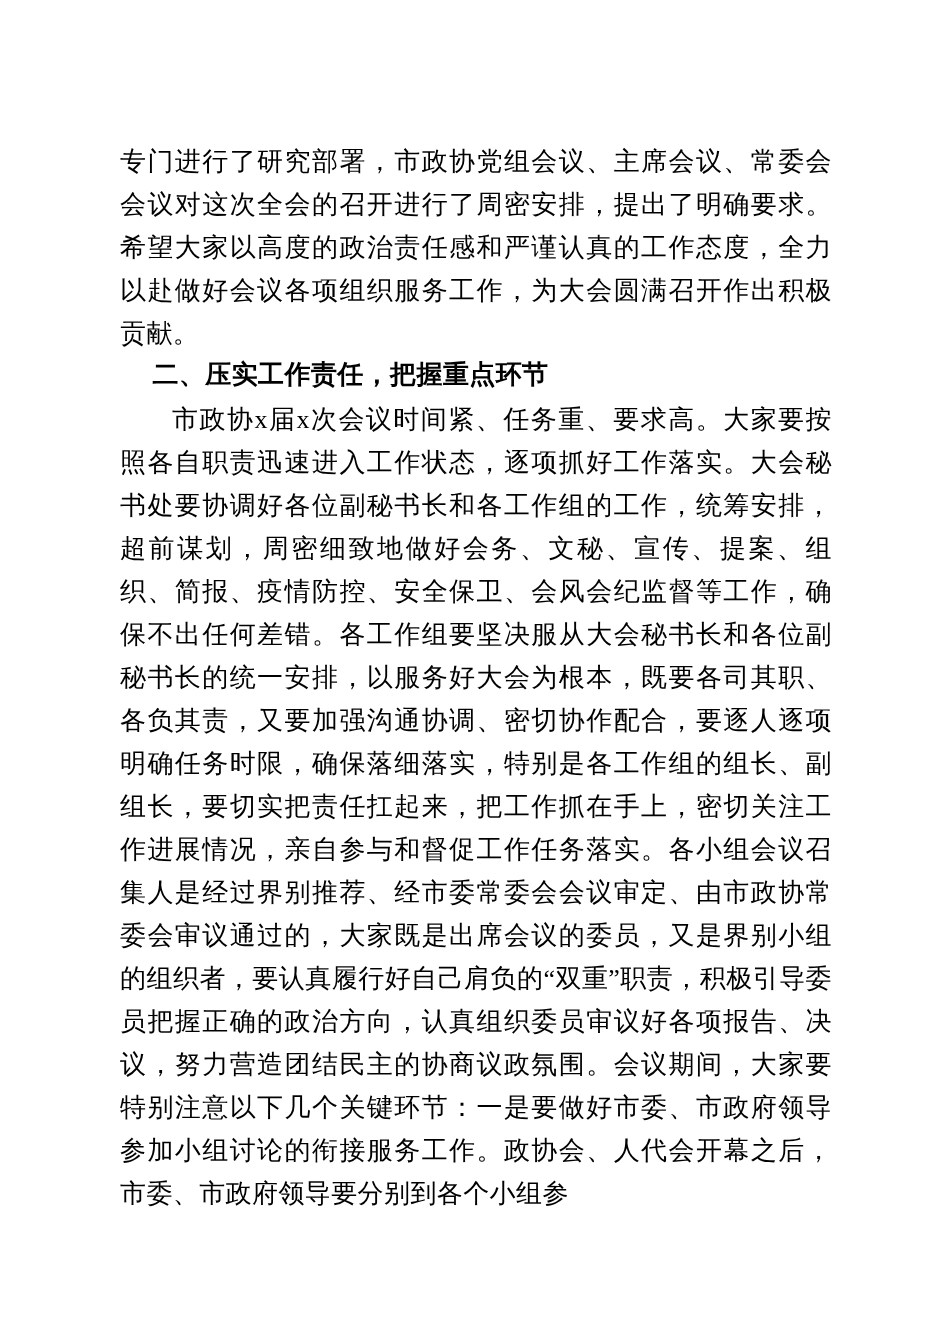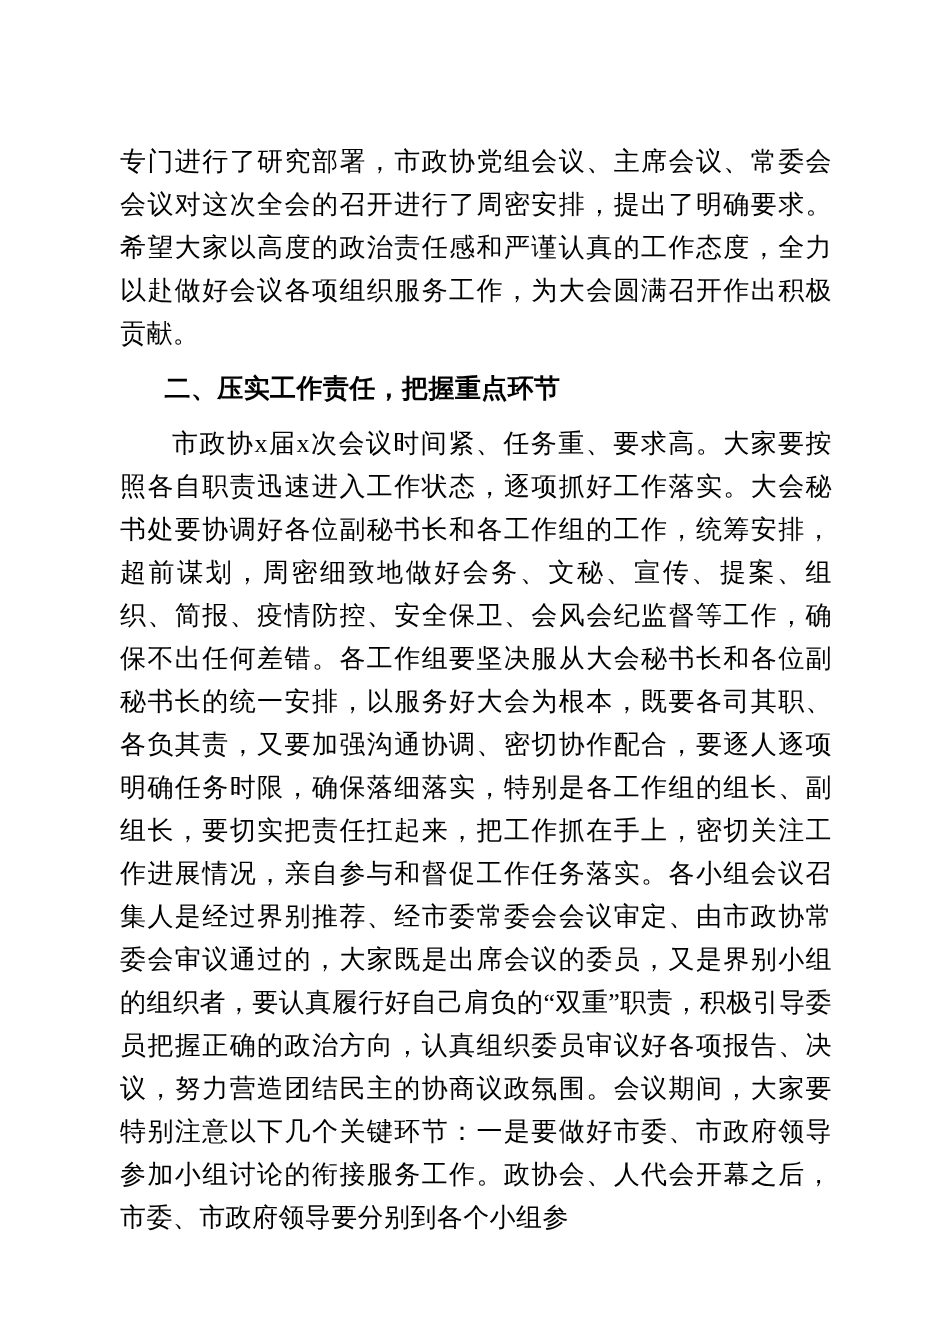--- a/index.html
+++ b/index.html
@@ -25,27 +25,28 @@
     line-height: 43px;
     text-align: justify;
     word-break: break-all;
     letter-spacing: 0.4px;
   }
   .para.first-indent {
     text-indent: 2em;
     font-family: Liberation Serif, serif;
   }
   .heading {
-    margin: 12px;
+    margin: 0;
     font-size: 26px;
     line-height: 43px;
     font-weight: bold;
     text-indent: 1.25em;
     letter-spacing: 0.4px;
     word-break: break-all;
+    font-family: Liberation Mono, monospace;
   }
 </style>
 </head>
 <body>
 
 <div class="page">
   <p class="para">专门进行了研究部署，市政协党组会议、主席会议、常委会会议对这次全会的召开进行了周密安排，提出了明确要求。希望大家以高度的政治责任感和严谨认真的工作态度，全力以赴做好会议各项组织服务工作，为大会圆满召开作出积极贡献。</p>
   <h2 class="heading">二、压实工作责任，把握重点环节</h2>
   <p class="para first-indent">市政协x届x次会议时间紧、任务重、要求高。大家要按照各自职责迅速进入工作状态，逐项抓好工作落实。大会秘书处要协调好各位副秘书长和各工作组的工作，统筹安排，超前谋划，周密细致地做好会务、文秘、宣传、提案、组织、简报、疫情防控、安全保卫、会风会纪监督等工作，确保不出任何差错。各工作组要坚决服从大会秘书长和各位副秘书长的统一安排，以服务好大会为根本，既要各司其职、各负其责，又要加强沟通协调、密切协作配合，要逐人逐项明确任务时限，确保落细落实，特别是各工作组的组长、副组长，要切实把责任扛起来，把工作抓在手上，密切关注工作进展情况，亲自参与和督促工作任务落实。各小组会议召集人是经过界别推荐、经市委常委会会议审定、由市政协常委会审议通过的，大家既是出席会议的委员，又是界别小组的组织者，要认真履行好自己肩负的“双重”职责，积极引导委员把握正确的政治方向，认真组织委员审议好各项报告、决议，努力营造团结民主的协商议政氛围。会议期间，大家要特别注意以下几个关键环节：一是要做好市委、市政府领导参加小组讨论的衔接服务工作。政协会、人代会开幕之后，市委、市政府领导要分别到各个小组参</p>
 </div>

